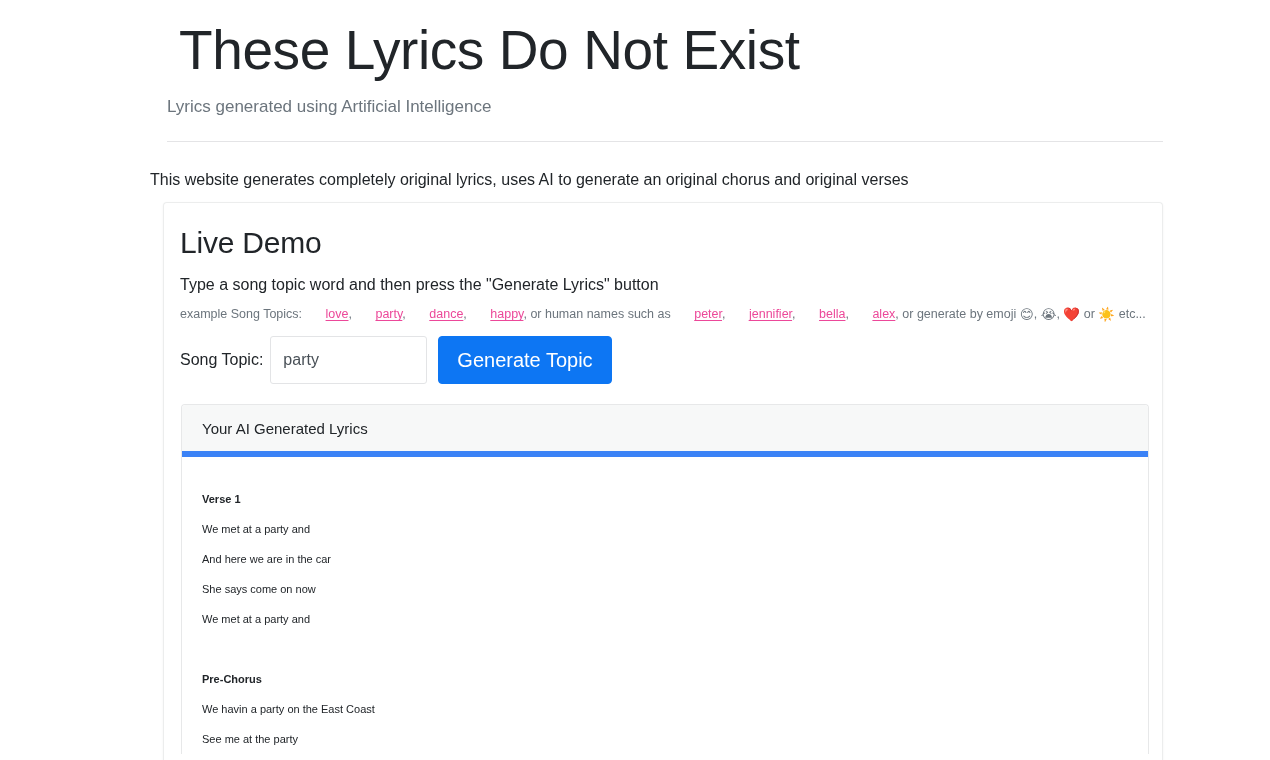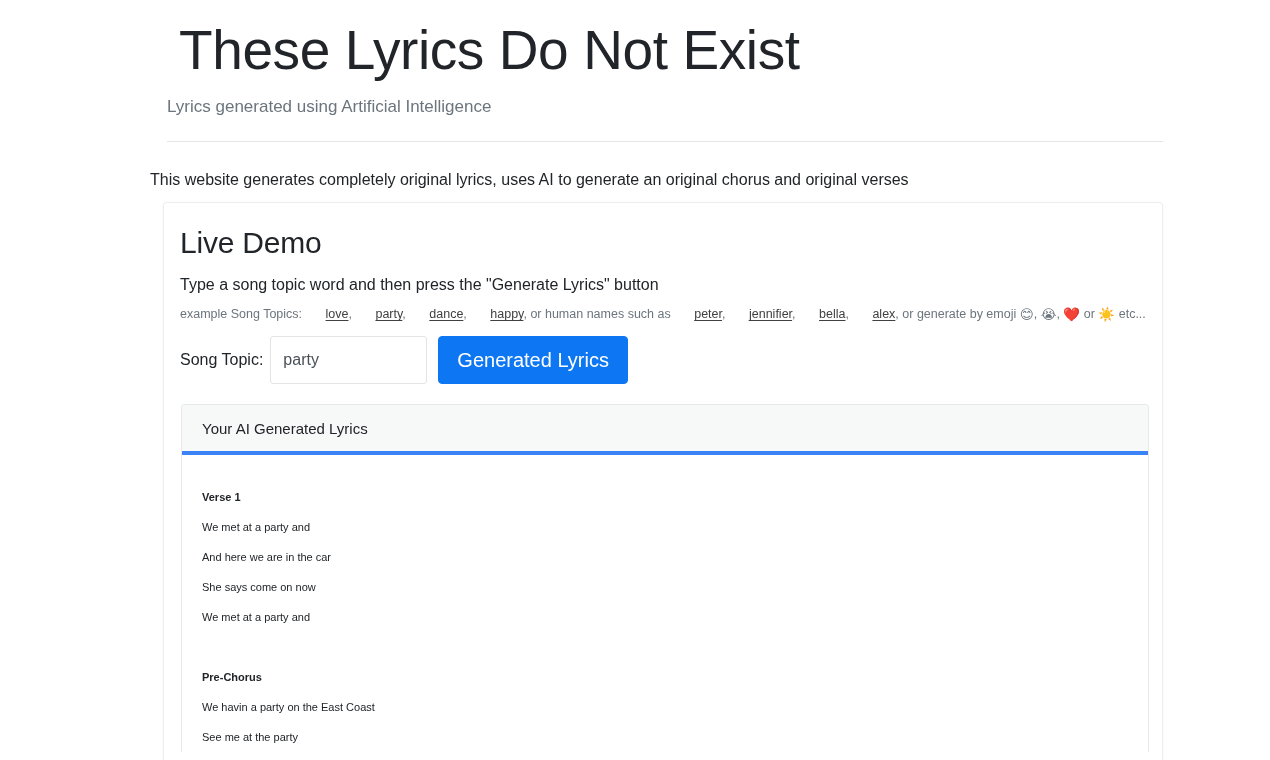--- a/index.html
+++ b/index.html
@@ -100,21 +100,21 @@
   }
 
   .examples {
     margin: 8px 0 0 0;
     font-size: 12.5px;
     line-height: 1.5;
     color: #6c757d;
     white-space: nowrap;
   }
   .examples a {
-    color: #404040;
+    color: #ec4899;
     text-decoration: underline;
     text-underline-offset: 1.5px;
     padding-left: 20px;
   }
   .emoji {
     font-family: "DejaVu Sans", sans-serif;
     font-size: 13.5px;
     vertical-align: -1px;
   }
 
@@ -167,21 +167,21 @@
     margin-left: 1px;
     width: 968px;
     border: 1px solid #e7e8e9;
     border-bottom: none;
     border-radius: 4px 4px 0 0;
     background: #ffffff;
   }
   .lyrics-panel-header {
     padding: 15px 20px 14px 20px;
     background: #f7f8f8;
-    border-bottom: 4px solid #3b82f6;
+    border-bottom: 6px solid #3b82f6;
     border-radius: 4px 4px 0 0;
     font-size: 15px;
     color: #212529;
   }
   .lyrics-body {
     padding: 27px 20px 0 20px;
     font-size: 11px;
     line-height: 30px;
     color: #212529;
   }
@@ -210,21 +210,21 @@
     <div class="card-body">
 
       <h2 class="card-title">Live Demo</h2>
       <p class="card-instruction">Type a song topic word and then press the "Generate Lyrics" button</p>
 
       <p class="examples"><span>example Song Topics:</span> <a href="#">love</a>, <a href="#">party</a>, <a href="#">dance</a>, <a href="#">happy</a><span>, or human names such as</span> <a href="#">peter</a>, <a href="#">jennifier</a>, <a href="#">bella</a>, <a href="#">alex</a><span>, or generate by emoji</span> <span class="emoji">😊</span>, <span class="emoji">😭</span>, <span class="emoji">❤️</span> <span>or</span> <span class="emoji">☀️</span> <span>etc...</span></p>
 
       <div class="form-row">
         <label class="form-label">Song Topic:</label>
         <input class="topic-input" type="text" value="party" style="">
-        <button class="generate-btn">Generated Lyrics</button>
+        <button class="generate-btn">Generate Topic</button>
       </div>
 
       <div class="lyrics-panel">
         <div class="lyrics-panel-header">Your AI Generated Lyrics</div>
         <div class="lyrics-body">
 
           <div class="lyrics-section">
             <div class="lyrics-heading">Verse 1</div>
             <div class="lyrics-line">We met at a party and</div>
             <div class="lyrics-line">And here we are in the car</div>

